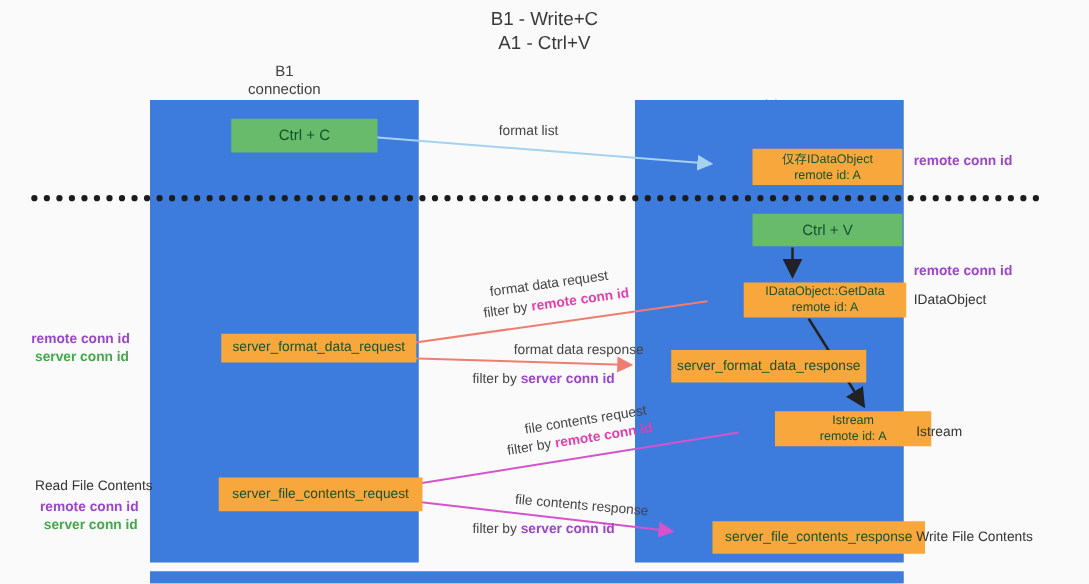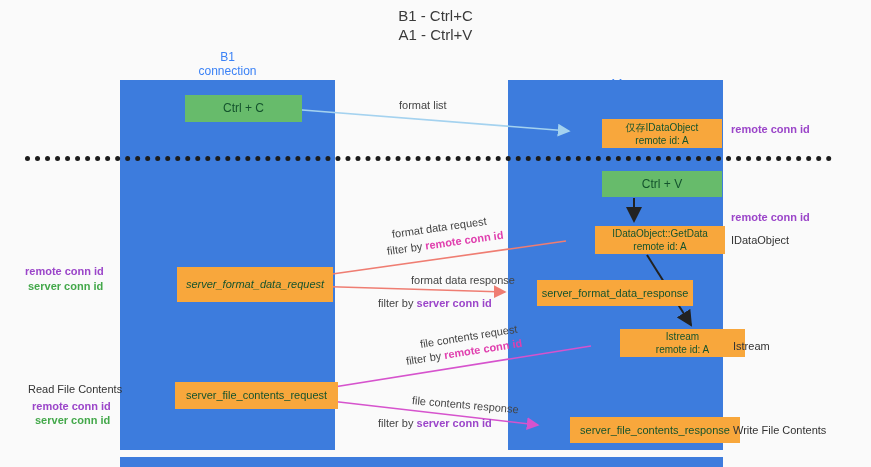--- a/index.html
+++ b/index.html
@@ -4,21 +4,21 @@
 <style>
   * { margin:0; padding:0; box-sizing:border-box; }
   html,body { background:#fafafa; }
   .stage {
     position:relative; width:871px; height:467px;
     font-family:"Liberation Sans","DejaVu Sans",sans-serif;
     background:#fafafa; overflow:hidden; color:#333;
   }
   .abs { position:absolute; }
   .title { top:6px; left:0; width:100%; text-align:center; font-size:15px; color:#3a3a3a; line-height:19px; }
-  .col-header { text-align:center; font-size:12px; color:#3b82f6; line-height:14px; }
+  .col-header { text-align:center; font-size:12px; color:#404040; line-height:14px; }
   .lifeline { background:#3d7cdd; }
   .bottom-strip { left:120px; top:457px; width:603px; height:10px; background:#3d7cdd; }
   .box { display:flex; flex-direction:column; align-items:center; justify-content:center;
          color:#14532d; text-align:center; line-height:13px;margin-left:27px; }
   .box-green { background:#67bb6b; font-size:12px; }
   .box-orange { background:#f8a73c; font-size:11px; }
   .box-orange .small { font-size:10px; }
   .dashed-sep { left:25px; top:156px; width:807px; height:0; border-top:5px dotted #1c1c1c; }
   .side-label { font-size:11px; white-space:nowrap; }
   .bold { font-weight:bold; }
@@ -28,21 +28,21 @@
   .dark { color:#333; }
   .arrow-label { font-size:11px; color:#444; white-space:nowrap; transform-origin:left center; }
   svg.overlay { position:absolute; left:0; top:0; width:871px; height:467px; pointer-events:none; }
 </style>
 </head>
 <body>
 
 <div class="stage">
 
   <div class="abs title">
-    <div>B1 - Ctrl+C</div>
+    <div>B1 - Write+C</div>
     <div>A1 - Ctrl+V</div>
   </div>
 
   <div class="abs col-header" style="left:120px; top:50px; width:215px;">
     <div>B1</div>
     <div>connection</div>
   </div>
   <div class="abs col-header" style="left:509px; top:50px; width:215px;margin-top:27px;">
     <div>A1</div>
     <div>remote</div>
@@ -89,21 +89,21 @@
 
   <div class="abs box box-green" style="left:575px; top:171px; width:120px; height:26px;text-align:right;">
     <span>Ctrl + V</span>
   </div>
 
   <div class="abs box box-orange" style="left:568px; top:226px; width:130px; height:28px;">
     <span class="small">IDataObject::GetData</span>
     <span class="small">remote id: A</span>
   </div>
 
-  <div class="abs box box-orange" style="left:150px; top:267px; width:156px; height:35px;font-style:italic;">
+  <div class="abs box box-orange" style="left:150px; top:267px; width:156px; height:23px;">
     <span>server_format_data_request</span>
   </div>
 
   <div class="abs box box-orange" style="left:510px; top:280px; width:156px; height:26px;">
     <span>server_format_data_response</span>
   </div>
 
   <div class="abs box box-orange" style="left:593px; top:329px; width:125px; height:28px;">
     <span class="small">Istream</span>
     <span class="small">remote id: A</span>

